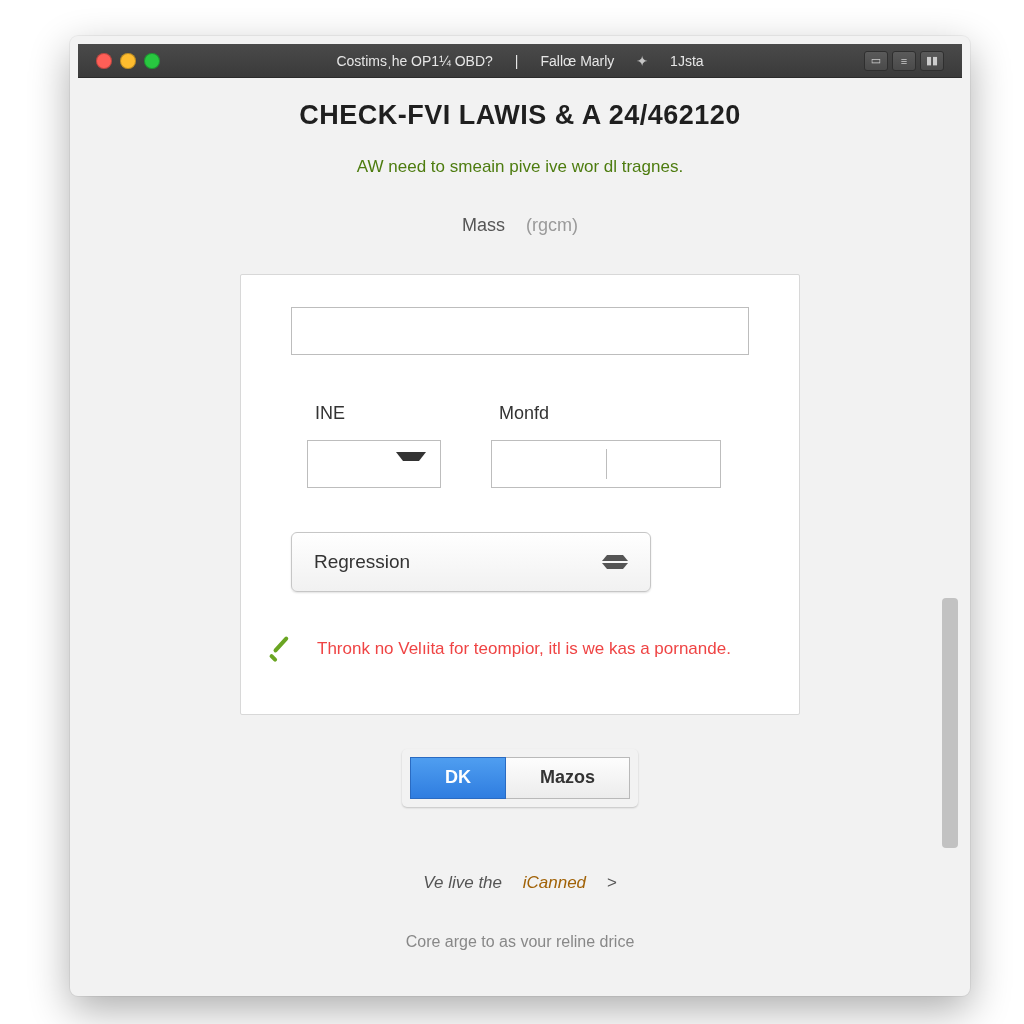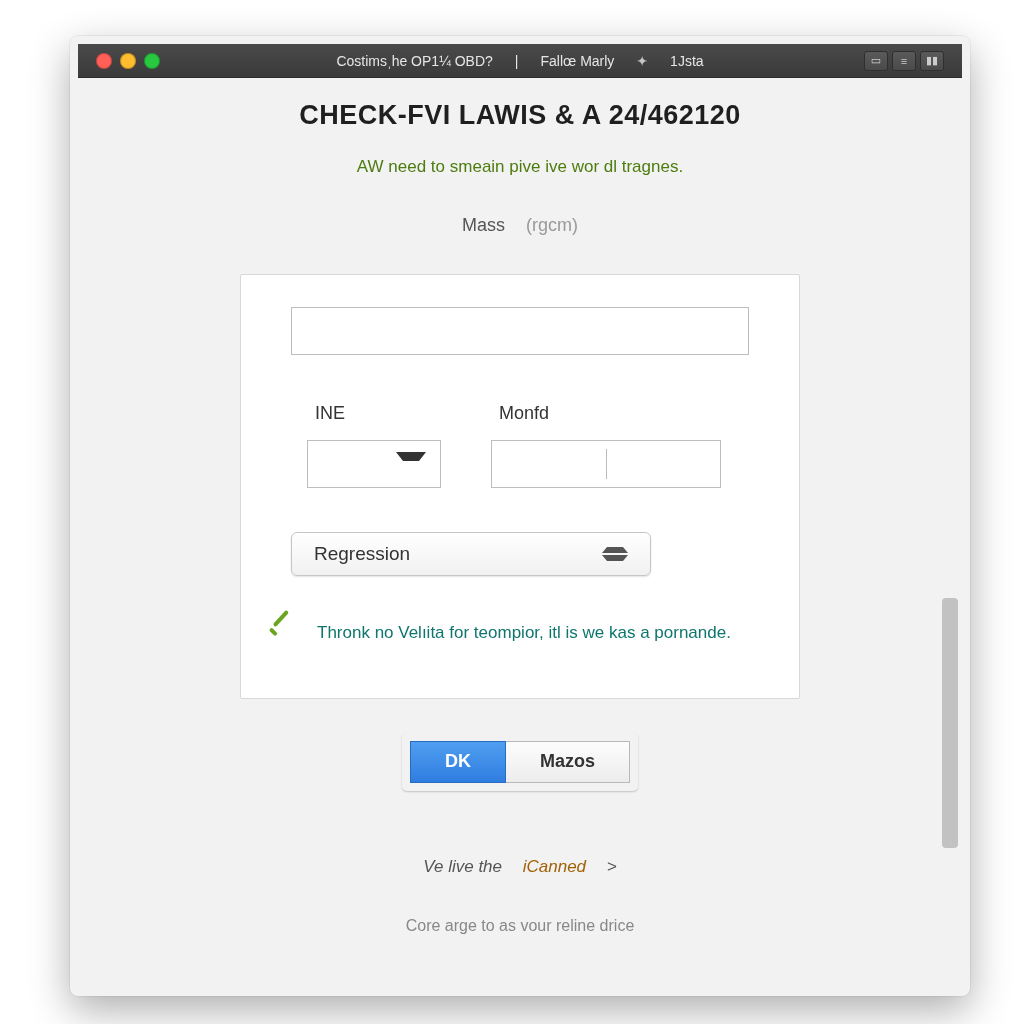--- a/index.html
+++ b/index.html
@@ -114,38 +114,38 @@
   .split-input {
     width: 230px; height: 48px;
     border: 1px solid #bdbdbd;
     display:flex;
   }
   .split-input > div:first-child { flex:1; border-right:1px solid #bdbdbd; }
   .split-input > div:last-child  { flex:1; }
   
   .big-select {
     margin-top: 28px;
-    width: 360px; height: 44px;
+    width: 360px; height: 60px;
     border: 1px solid #c6c6c6;
     border-radius: 6px;
     background: linear-gradient(#ffffff, #f1f1f1);
     box-shadow: 0 1px 2px rgba(0,0,0,0.12);
     display:flex; align-items:center;
     padding: 0 14px;
     font-size: 19px; color:#333;
   }
   .big-select .spacer { flex:1; }
   .stepper { display:flex; flex-direction:column; gap:2px; }
   .tri-up-sm, .tri-dn-sm { width:0; height:0; border-left:5px solid transparent; border-right:5px solid transparent; }
   .tri-up-sm { border-bottom:6px solid #555; }
   .tri-dn-sm { border-top:6px solid #555; }
   .note-row {
     margin-top: 28px;
-    display:flex; align-items:center; gap: 14px;
-    font-size: 17px; color:#0f766e; line-height:1.5;
+    display:flex; align-items:flex-end; gap: 14px;
+    font-size: 17px; color:#ef4444; line-height:1.5;
     margin-left: -34px;
   }
   .check {
     width: 30px; height: 22px; flex-shrink:0;
     position: relative;
   }
   .check::before {
     content:""; position:absolute;
     left:4px; top:8px;
     width:9px; height:3.5px;

